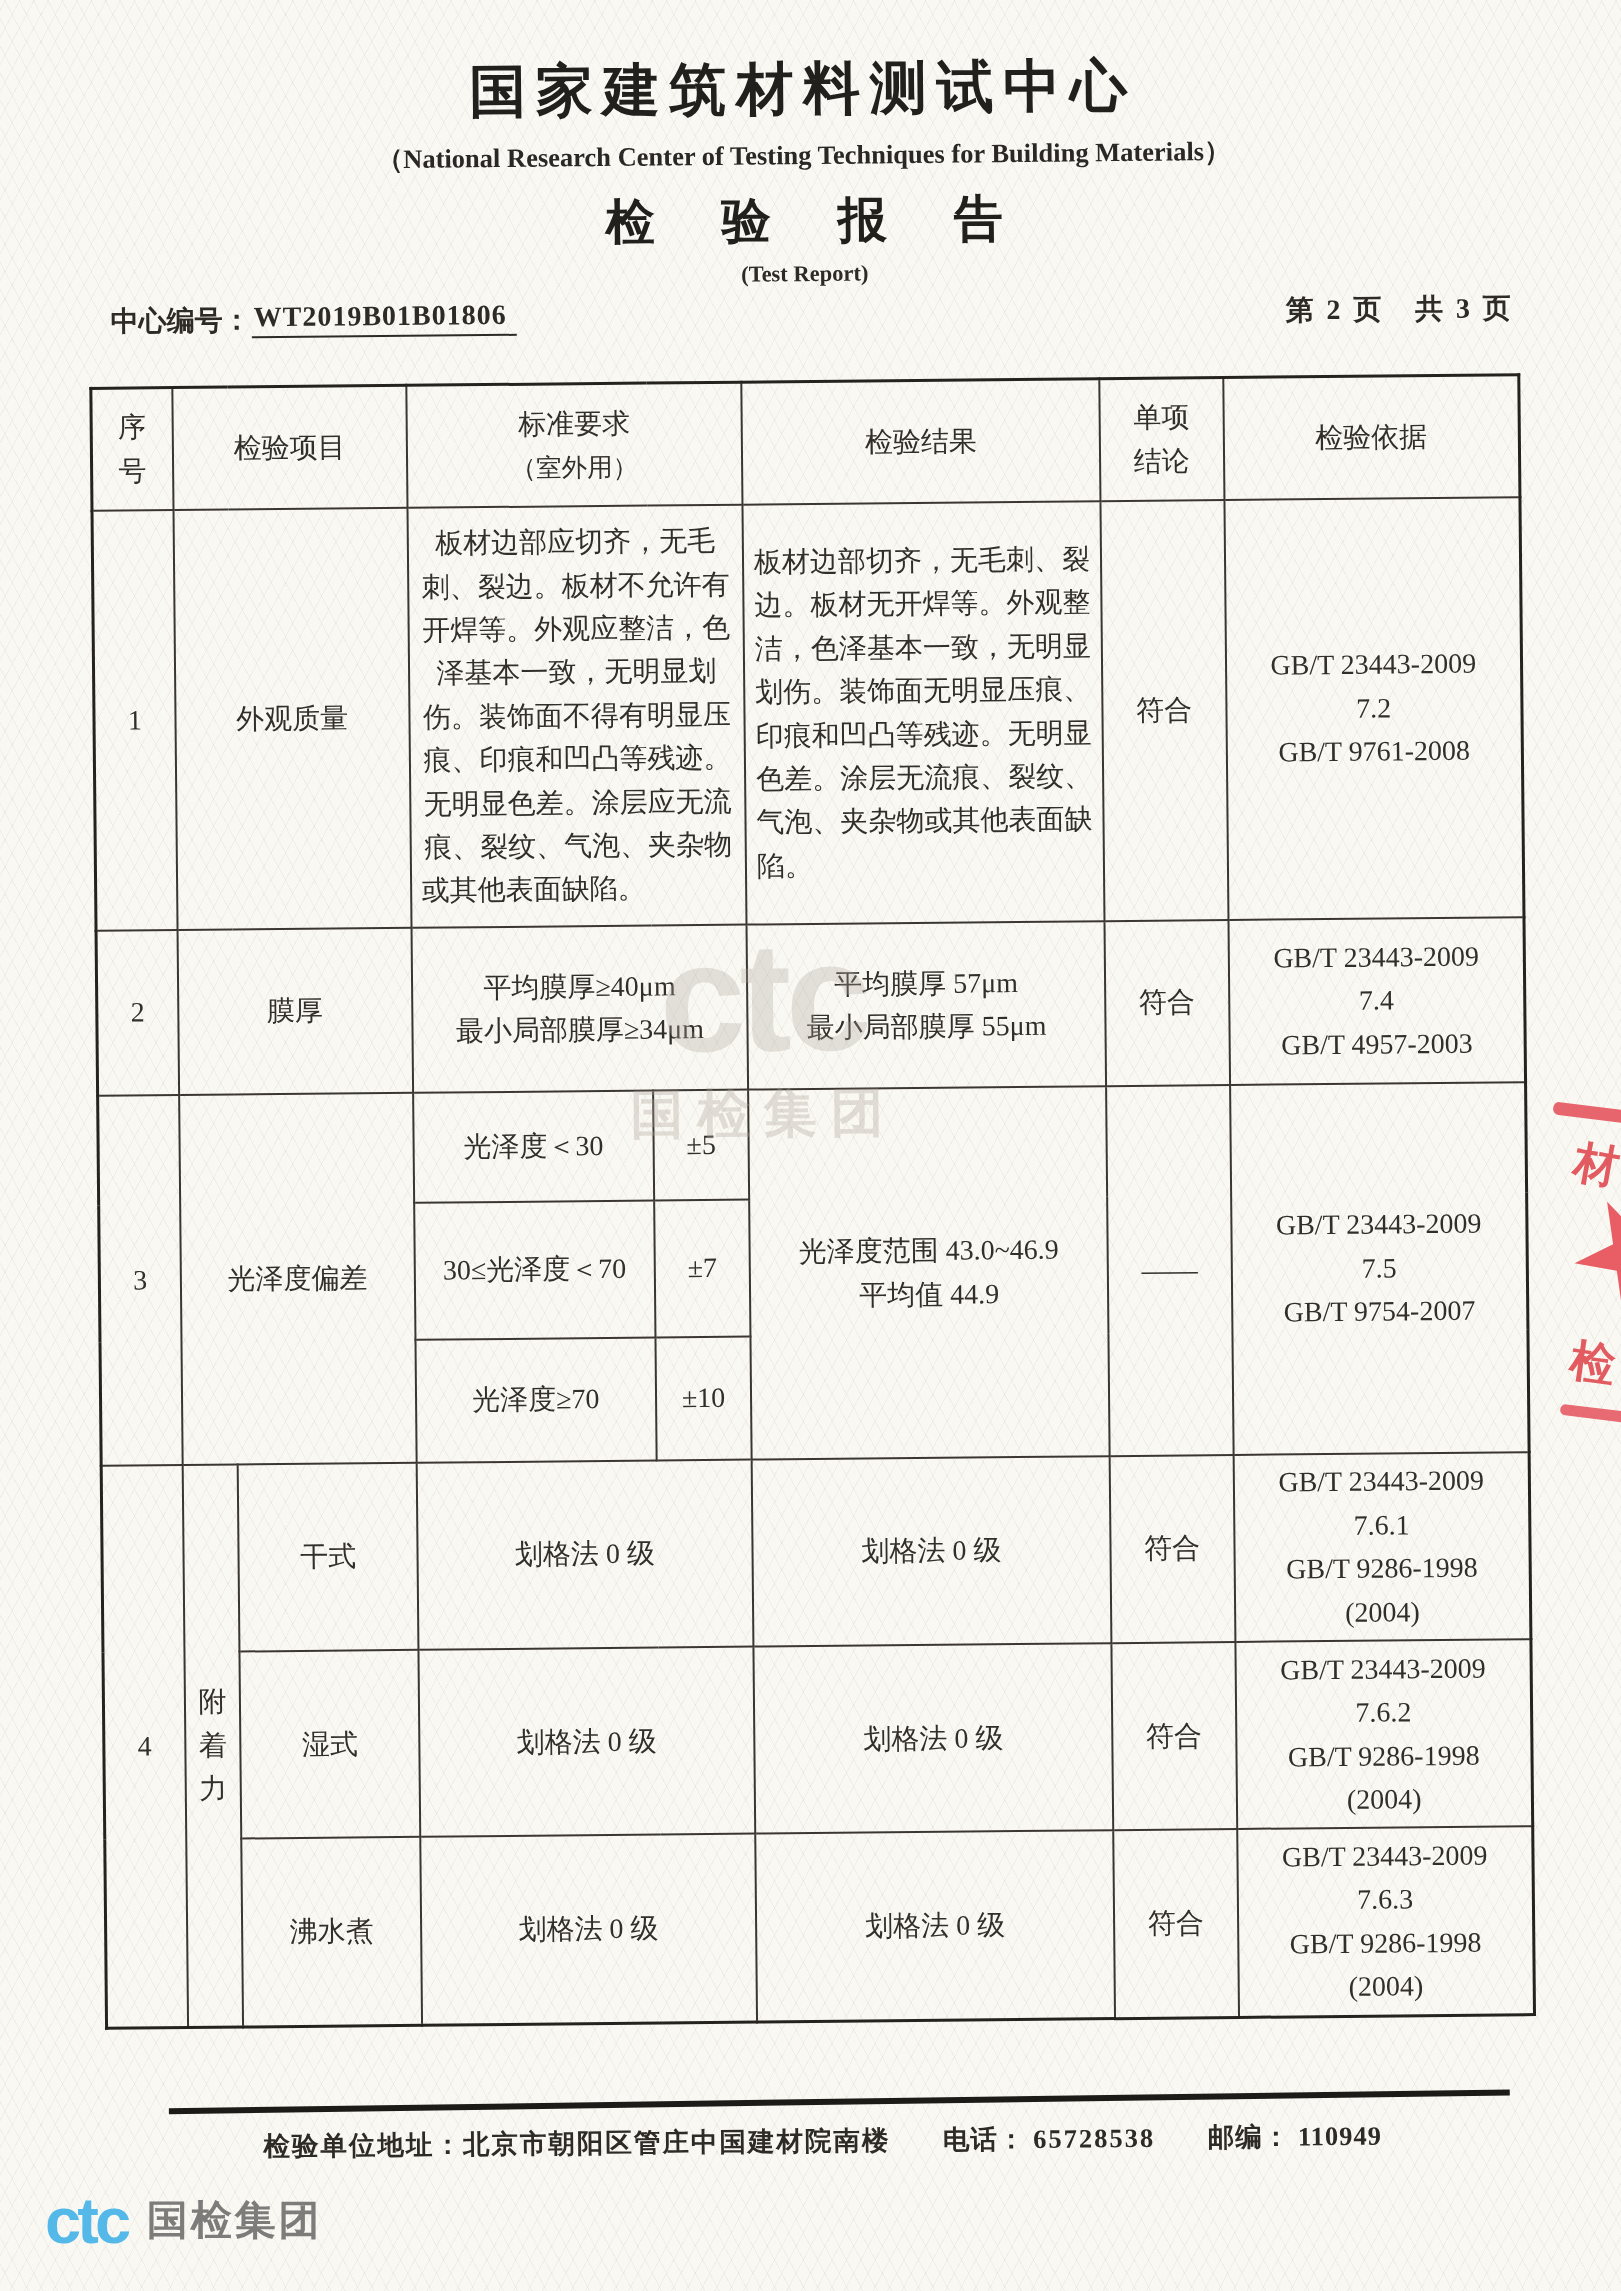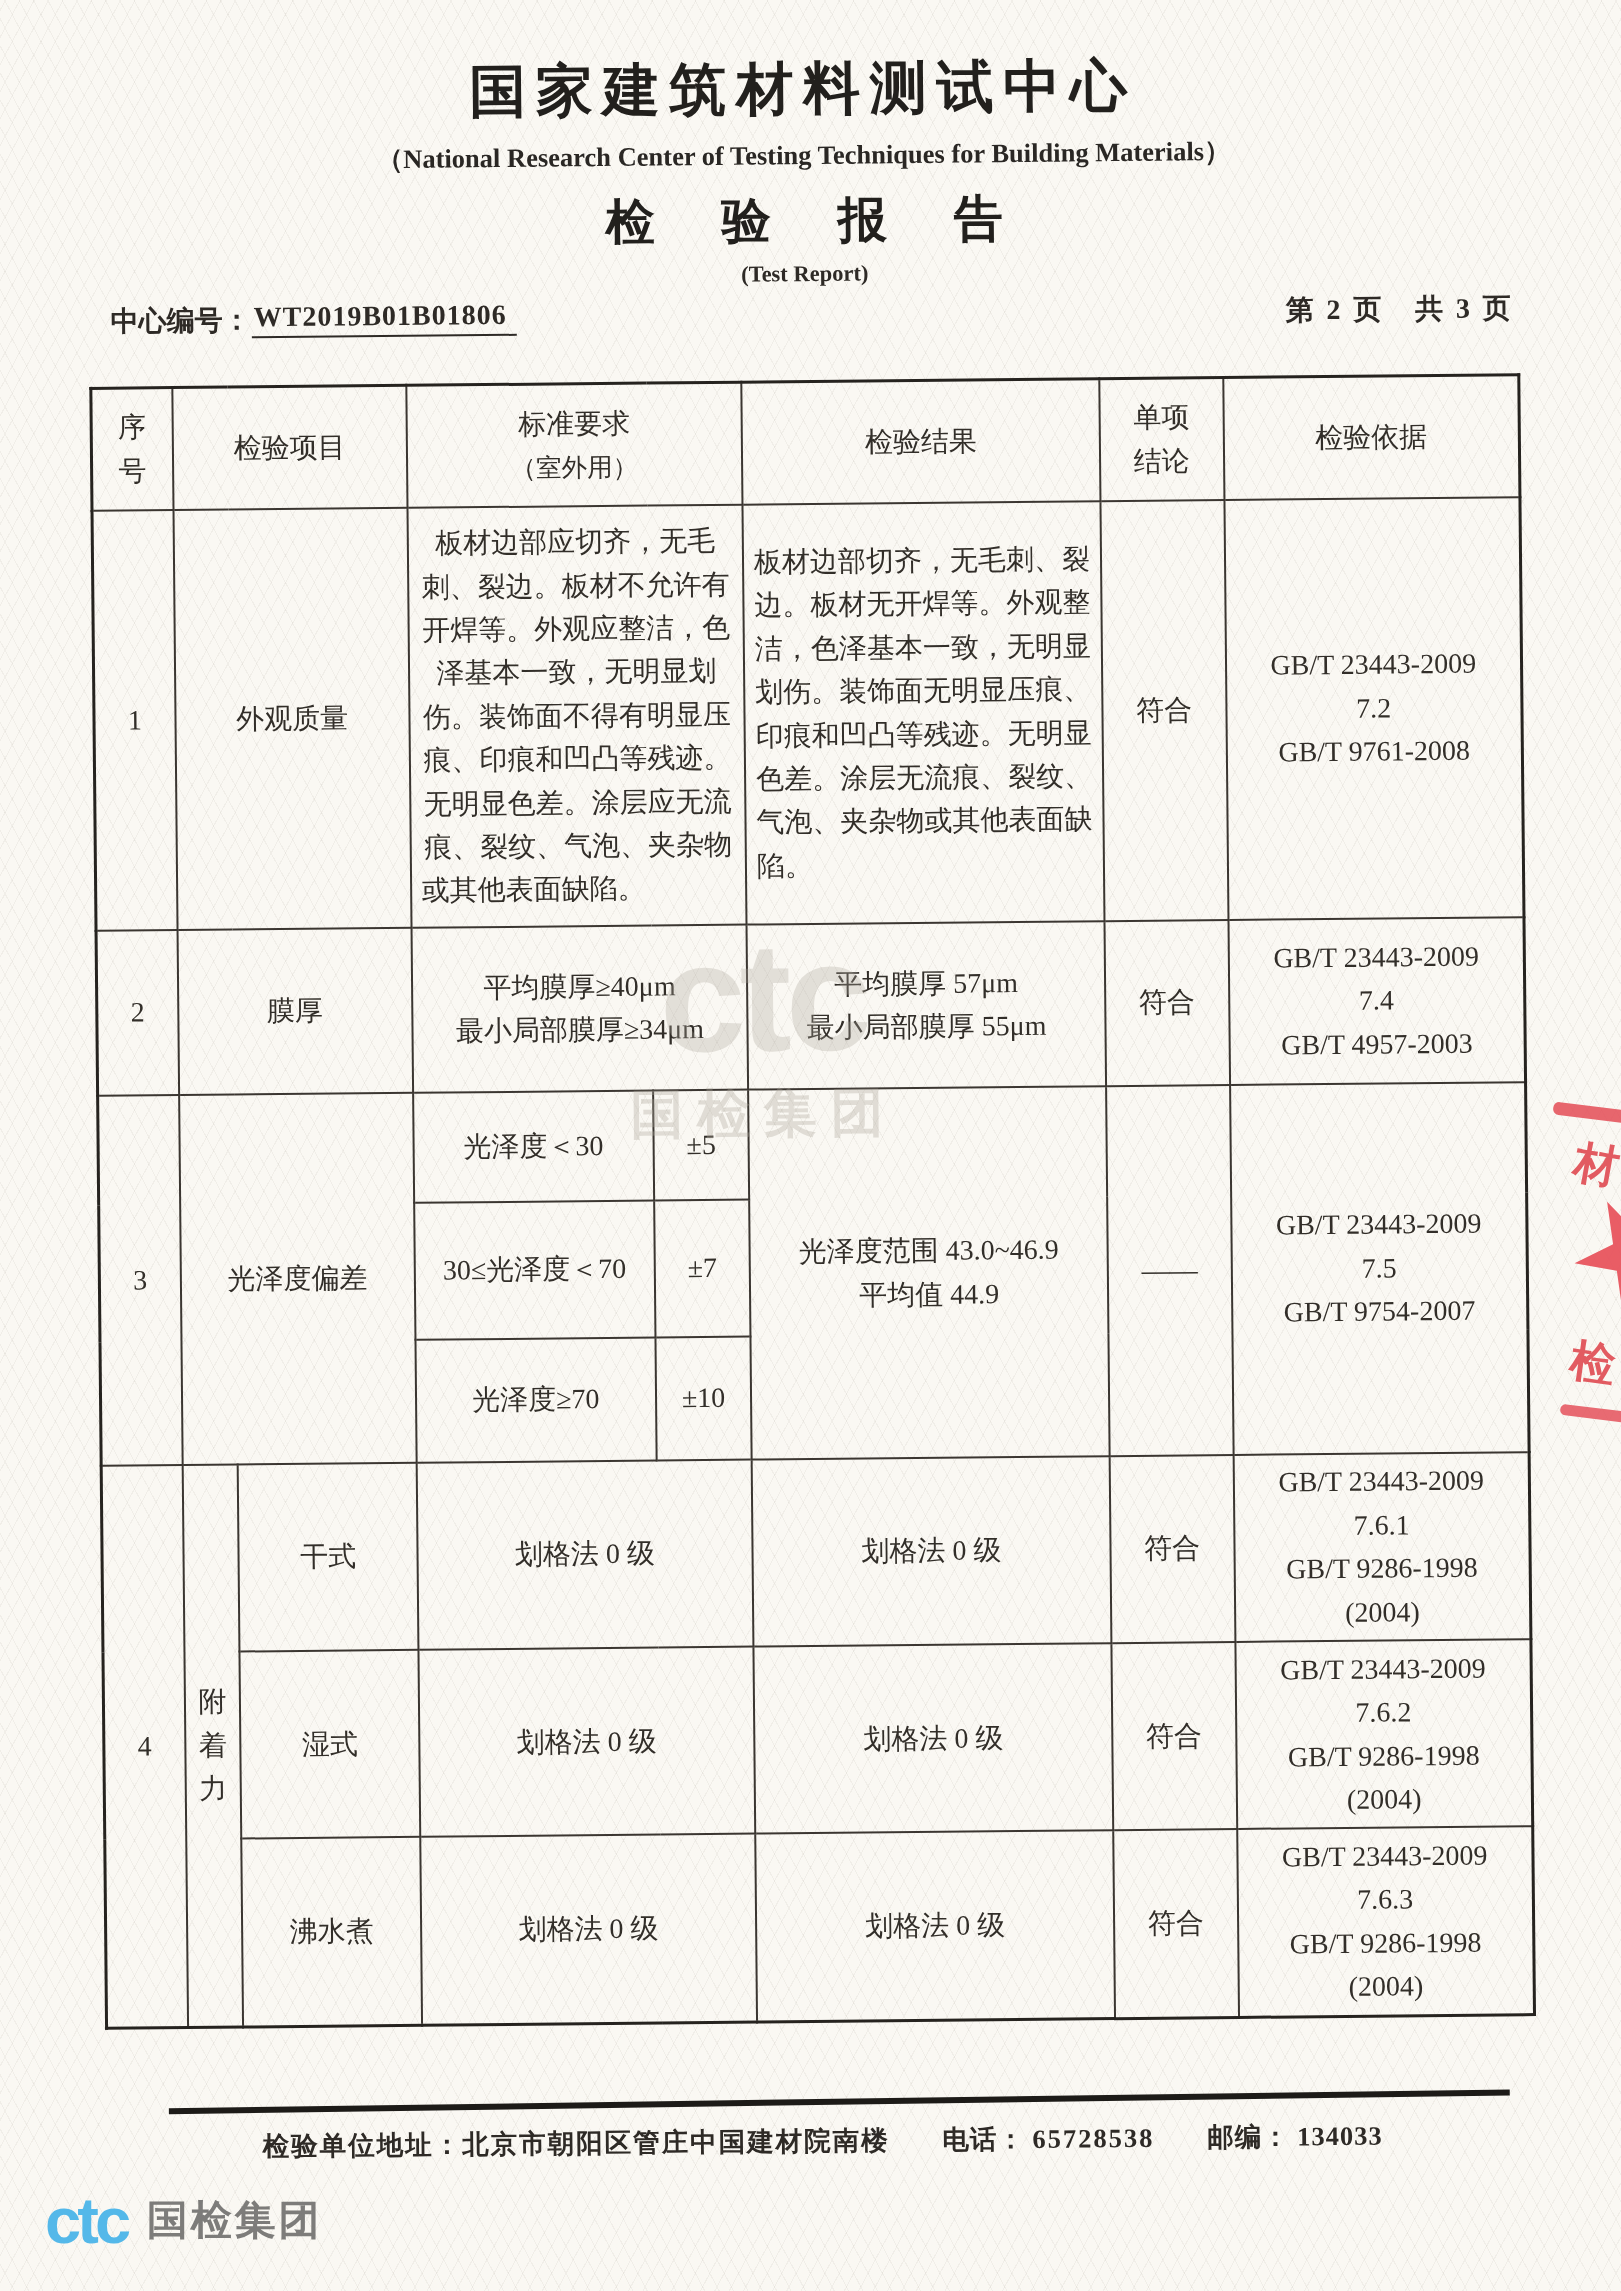--- a/index.html
+++ b/index.html
@@ -203,21 +203,21 @@
     <div class="wm-ctc">ctc</div>
     <div class="wm-name">国检集团</div>
   </div>
 
   <div class="foot-rule"></div>
   <div class="foot-line">
     <span class="num">检验单位地址：北京市朝阳区管庄中国建材院南楼</span>
     <span>电话：</span>
     <span class="num">65728538</span>
     <span>邮编：</span>
-    <span>134033</span>
+    <span>110949</span>
   </div>
 </div>
 
 <div class="logo">
   <span class="logo-ctc" style="color:#54b8e9;">ctc</span>
   <span class="logo-name" style="color:#7d7c7a;">国检集团</span>
 </div>
 
 <div class="stamp">
   <div class="bar-top"></div>

